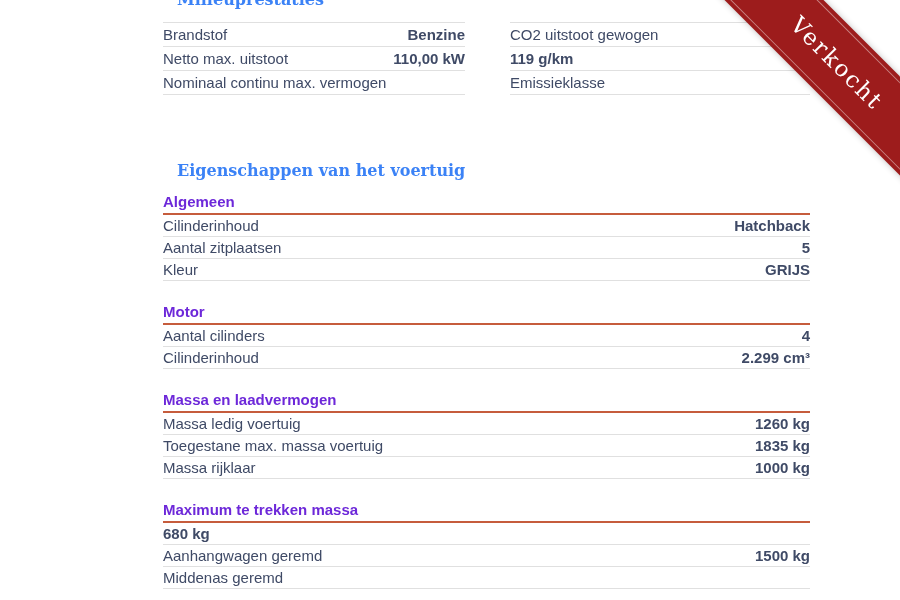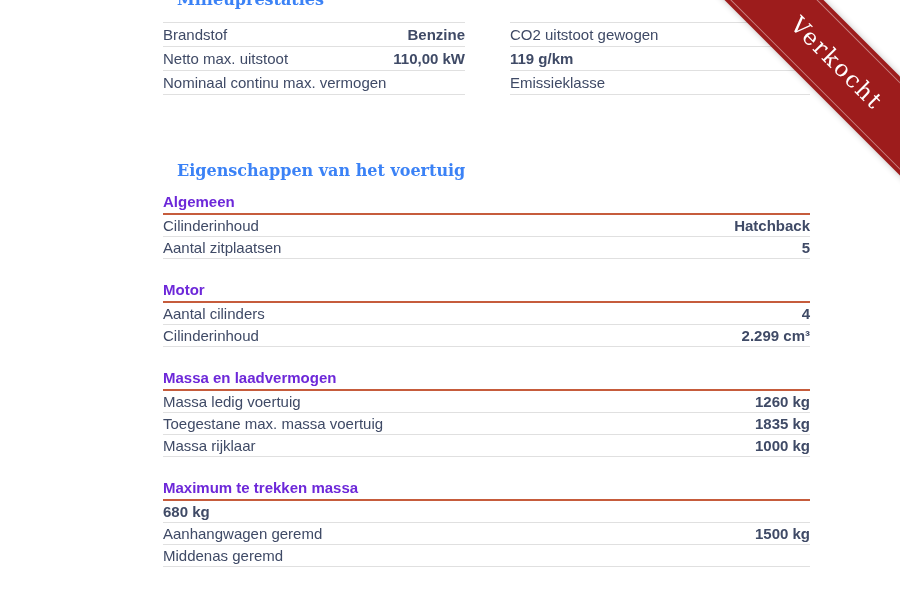--- a/index.html
+++ b/index.html
@@ -100,20 +100,24 @@
   <section class="section section-first">
     <div class="section-title">Algemeen</div>
     <div class="srow">
       <span class="lbl">Cilinderinhoud</span>
       <span class="val">Hatchback</span>
     </div>
     <div class="srow">
       <span class="lbl">Aantal zitplaatsen</span>
       <span class="val">5</span>
     </div>
+    <div class="srow">
+      <span class="lbl">Kleur</span>
+      <span class="val">GRIJS</span>
+    </div>
   </section>
 
   <section class="section">
     <div class="section-title">Motor</div>
     <div class="srow">
       <span class="lbl">Aantal cilinders</span>
       <span class="val">4</span>
     </div>
     <div class="srow">
       <span class="lbl">Cilinderinhoud</span>

